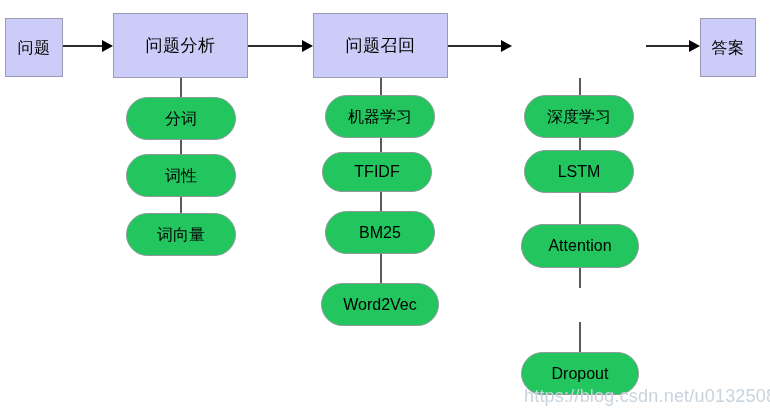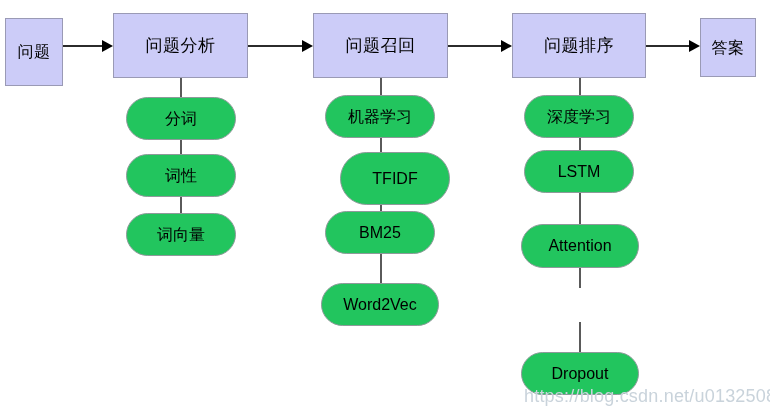--- a/index.html
+++ b/index.html
@@ -92,27 +92,26 @@
     user-select: none;
     z-index: 5;
     font-family: "Liberation Sans", sans-serif;
   }
 </style>
 </head>
 <body>
 
 <div id="canvas">
 
-  <div class="proc small" style="left:5px; top:18px; width:58px; height:68px;">问题</div>
+  <div class="proc small" style="left:5px; top:18px; width:58px; height:59px;">问题</div>
 
   <div class="proc" style="left:113px; top:13px; width:135px; height:65px;">问题分析</div>
 
   <div class="proc" style="left:313px; top:13px; width:135px; height:65px;">问题召回</div>
 
-  <div class="proc" style="left:512px; top:13px; width:134px; height:65px;">问题排序</div>
 
   <div class="proc small" style="left:700px; top:18px; width:56px; height:59px;">答案</div>
 
   <div class="harrow" style="left:63px; top:39px; width:50px;">
     <div class="shaft" style="width:39px;"></div>
     <div class="head"></div>
   </div>
 
   <div class="harrow" style="left:248px; top:39px; width:65px;">
     <div class="shaft" style="width:54px;"></div>
@@ -135,21 +134,21 @@
   <div class="vline" style="left:180px; top:136px; height:24px;"></div>
   <div class="pill cjk" style="left:126px; top:154px; width:110px; height:43px;">词性</div>
 
   <div class="vline" style="left:180px; top:193px; height:26px;"></div>
   <div class="pill cjk" style="left:126px; top:213px; width:110px; height:43px;">词向量</div>
 
   <div class="vline" style="left:380px; top:78px; height:22px;"></div>
   <div class="pill cjk" style="left:325px; top:95px; width:110px; height:43px;">机器学习</div>
 
   <div class="vline" style="left:380px; top:134px; height:22px;"></div>
-  <div class="pill" style="left:340px; top:152px; width:110px; height:53px;">TFIDF</div>
+  <div class="pill" style="left:322px; top:152px; width:110px; height:40px;">TFIDF</div>
 
   <div class="vline" style="left:380px; top:191px; height:24px;"></div>
   <div class="pill" style="left:325px; top:211px; width:110px; height:43px;">BM25</div>
 
   <div class="vline" style="left:380px; top:250px; height:36px;"></div>
   <div class="pill" style="left:321px; top:283px; width:118px; height:43px;">Word2Vec</div>
 
   <div class="vline" style="left:579px; top:78px; height:22px;"></div>
   <div class="pill cjk" style="left:524px; top:95px; width:110px; height:43px;">深度学习</div>
 

